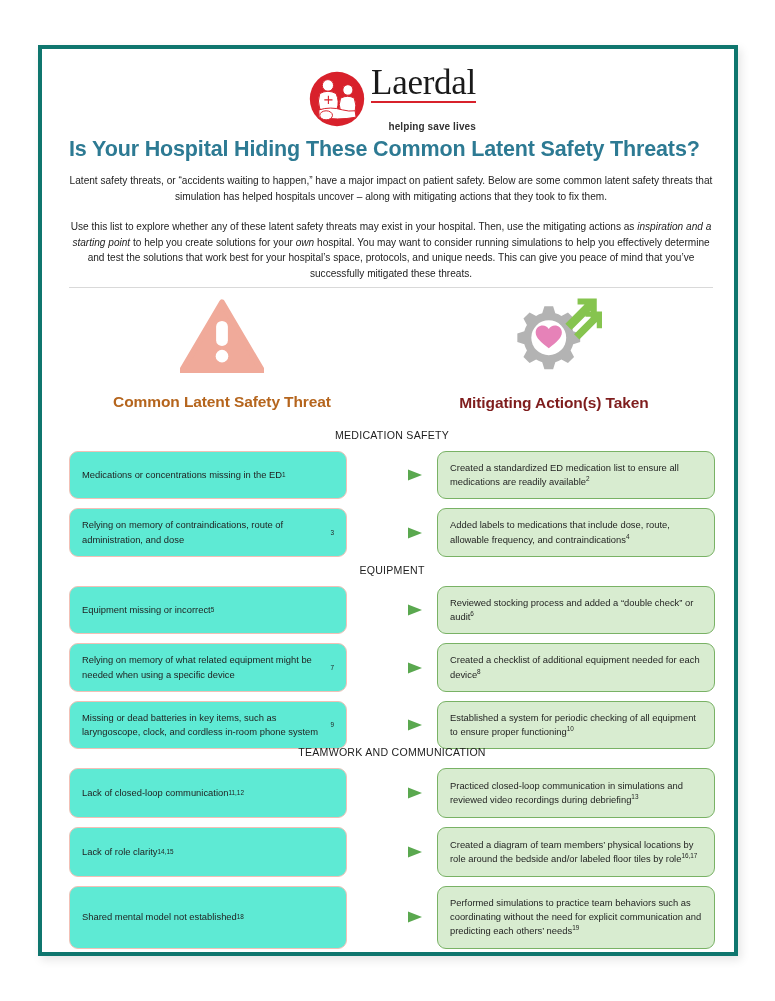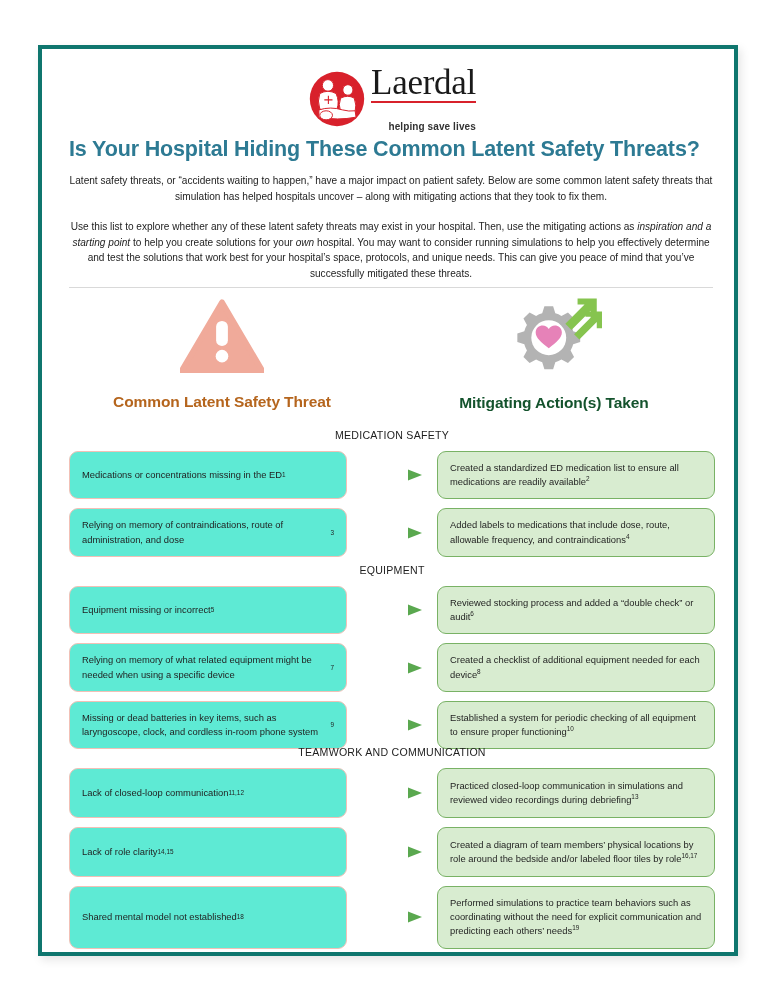--- a/index.html
+++ b/index.html
@@ -130,21 +130,21 @@
     align-items: center;
     justify-content: center;
   }
   .col-label {
     font-size: 15.5px;
     font-weight: 600;
     margin-top: 10px;
     letter-spacing: -0.1px;
   }
   .col-label.threat { color: #b5651d; }
-  .col-label.action { color: #14532d; margin-top: 19px; }
+  .col-label.action { color: #7f1d1d; margin-top: 19px; }
 
   
   .section { position: absolute; left: 0; width: 646px; }
   .section-title {
     text-align: center;
     font-size: 10.6px;
     font-weight: 400;
     color: #1d1d1d;
     letter-spacing: 0.25px;
     margin-bottom: 10px;

